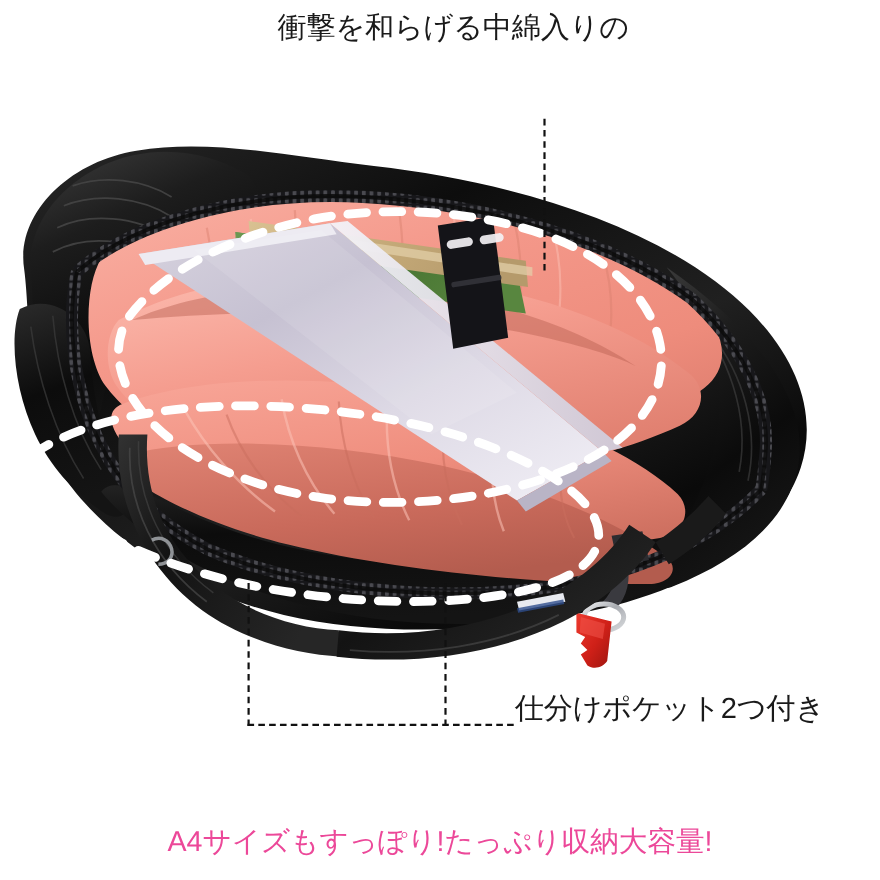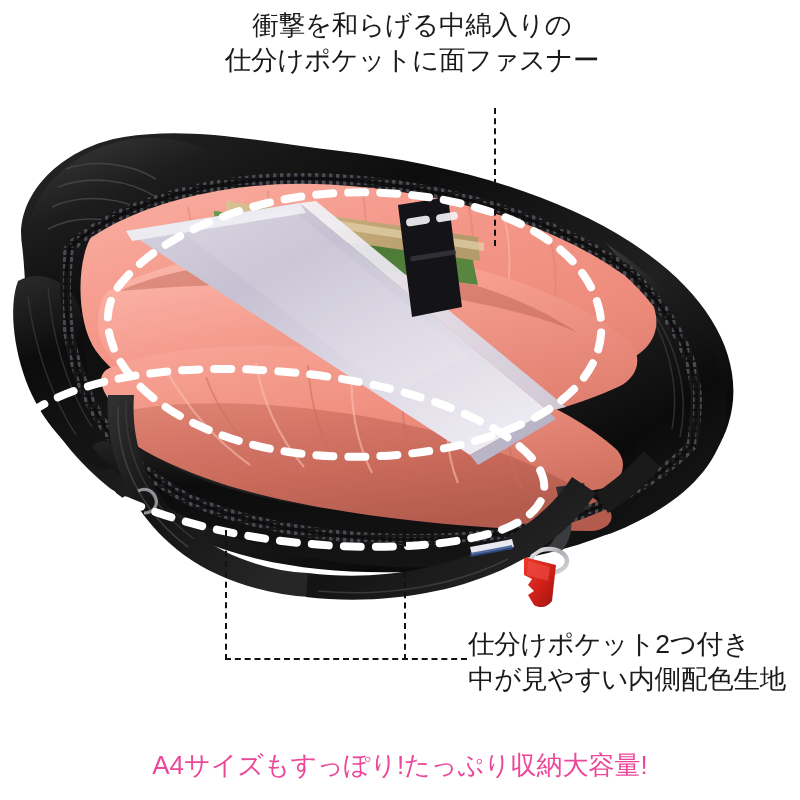--- a/index.html
+++ b/index.html
@@ -86,21 +86,20 @@
   }
   #photo svg { display: block; }
 </style>
 </head>
 <body>
 
 <div id="stage">
 
   <div class="anno" id="anno-top">
     <span class="ln">衝撃を和らげる中綿入りの</span>
-    <span class="ln">仕分けポケットに面ファスナー</span>
   </div>
 
   <div id="photo">
     <svg width="800" height="560" viewBox="0 0 800 560" xmlns="http://www.w3.org/2000/svg">
       <defs>
 
         <linearGradient id="shellTop" x1="0" y1="0" x2="0.35" y2="1">
           <stop offset="0%" stop-color="#3d3d3d"></stop>
           <stop offset="32%" stop-color="#1d1d1d"></stop>
           <stop offset="70%" stop-color="#0b0b0b"></stop>
@@ -375,18 +374,17 @@
     </svg>
   </div>
 
   <div class="leader leader-v" id="leader-top"></div>
   <div class="leader leader-v" id="leader-bl"></div>
   <div class="leader leader-v" id="leader-br"></div>
   <div class="leader leader-h" id="leader-bottom-h"></div>
 
   <div class="anno" id="anno-bottom-right">
     <span class="ln">仕分けポケット2つ付き</span>
-    <span class="ln">中が見やすい内側配色生地</span>
   </div>
 
   <div id="caption-bottom">A4サイズもすっぽり!たっぷり収納大容量!</div>
 
 </div>
 
 </body></html>

